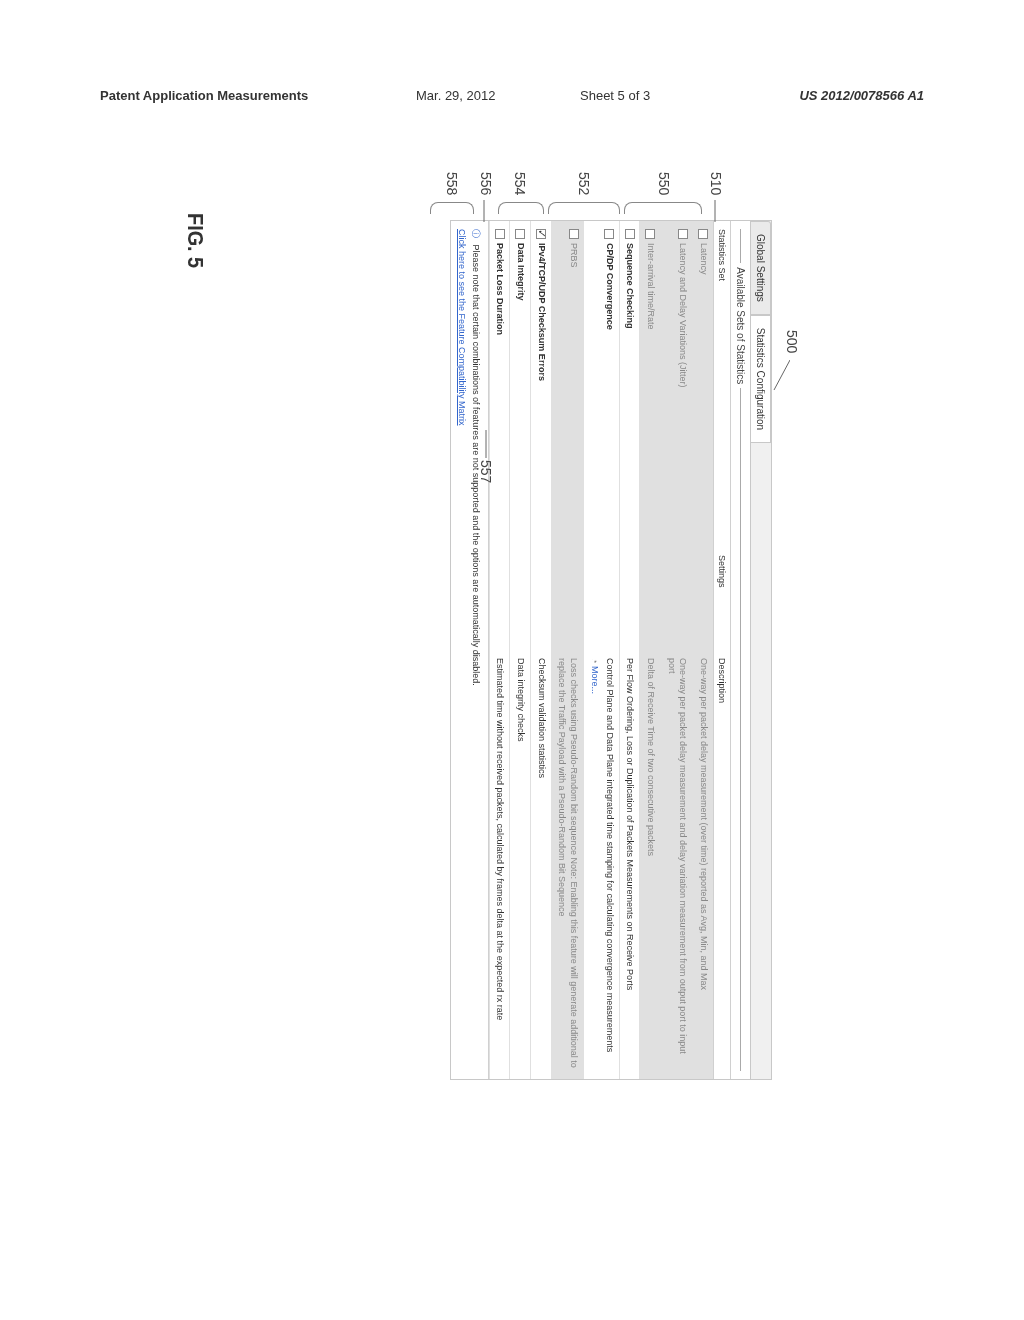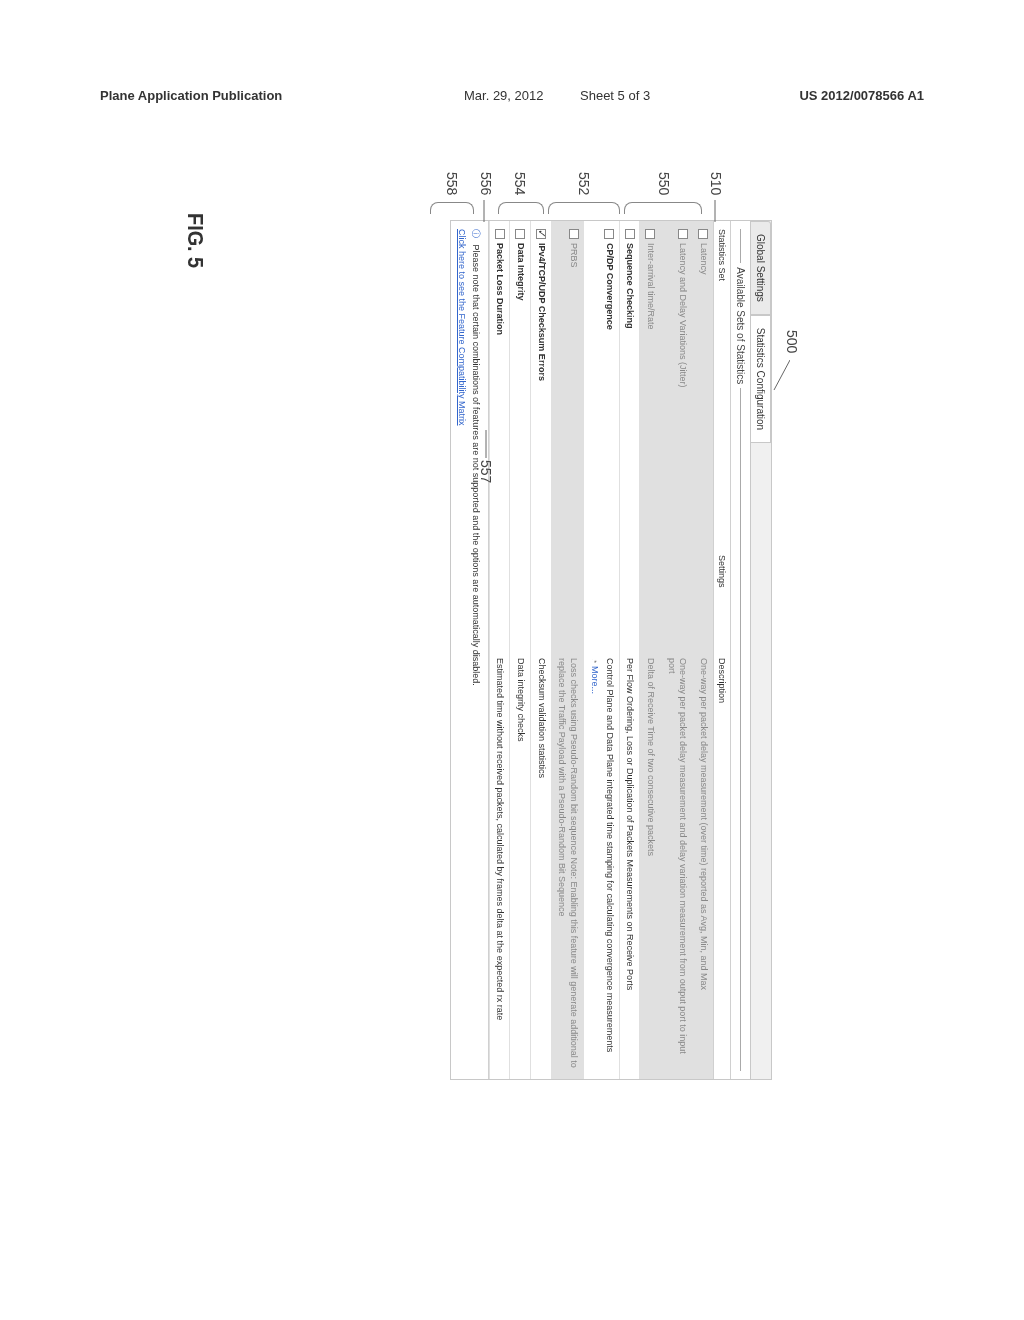--- a/index.html
+++ b/index.html
@@ -12,23 +12,23 @@
     color: #333;
   }
   .header-bar {
     position: absolute;
     top: 88px;
     left: 0;
     width: 100%;
     font-size: 13px;
   }
   .header-bar .pub-label { position: absolute; left: 100px; font-weight: bold; }
-  .header-bar .date-label { position: absolute; left: 464px; }
+  .header-bar .date-label { position: absolute; left: 416px; }
   .header-bar .sheet-label { position: absolute; left: 580px; }
-  .header-bar .patent-no { position: absolute; right: 100px; font-weight: bold; }
+  .header-bar .patent-no { position: absolute; right: 100px; font-weight: bold; font-style: italic; }
 
   .figure-wrap {
     position: absolute;
     top: 50%;
     left: 50%;
     transform: translate(-50%, -50%) rotate(90deg);
     transform-origin: center center;
     width: 880px;
     height: 520px;
   }
@@ -128,21 +128,21 @@
   .brace-label {
     position: absolute;
     font-size: 14px;
     color: #444;
   }
 </style>
 </head>
 <body>
 
 <div class="header-bar">
-  <span class="pub-label">Plane Application Publication</span>
+  <span class="pub-label">Patent Application Measurements</span>
   <span class="date-label">Mar. 29, 2012</span>
   <span class="sheet-label">Sheet 5 of 3</span>
   <span class="patent-no">US 2012/0078566 A1</span>
 </div>
 
 <div class="figure-wrap">
 
   <div class="callout" style="top:-28px; left:110px;">500</div>
   <svg style="position:absolute; top:-18px; left:140px;" width="40" height="20">
       <line x1="0" y1="0" x2="30" y2="16" stroke="#666" stroke-width="1"></line>

